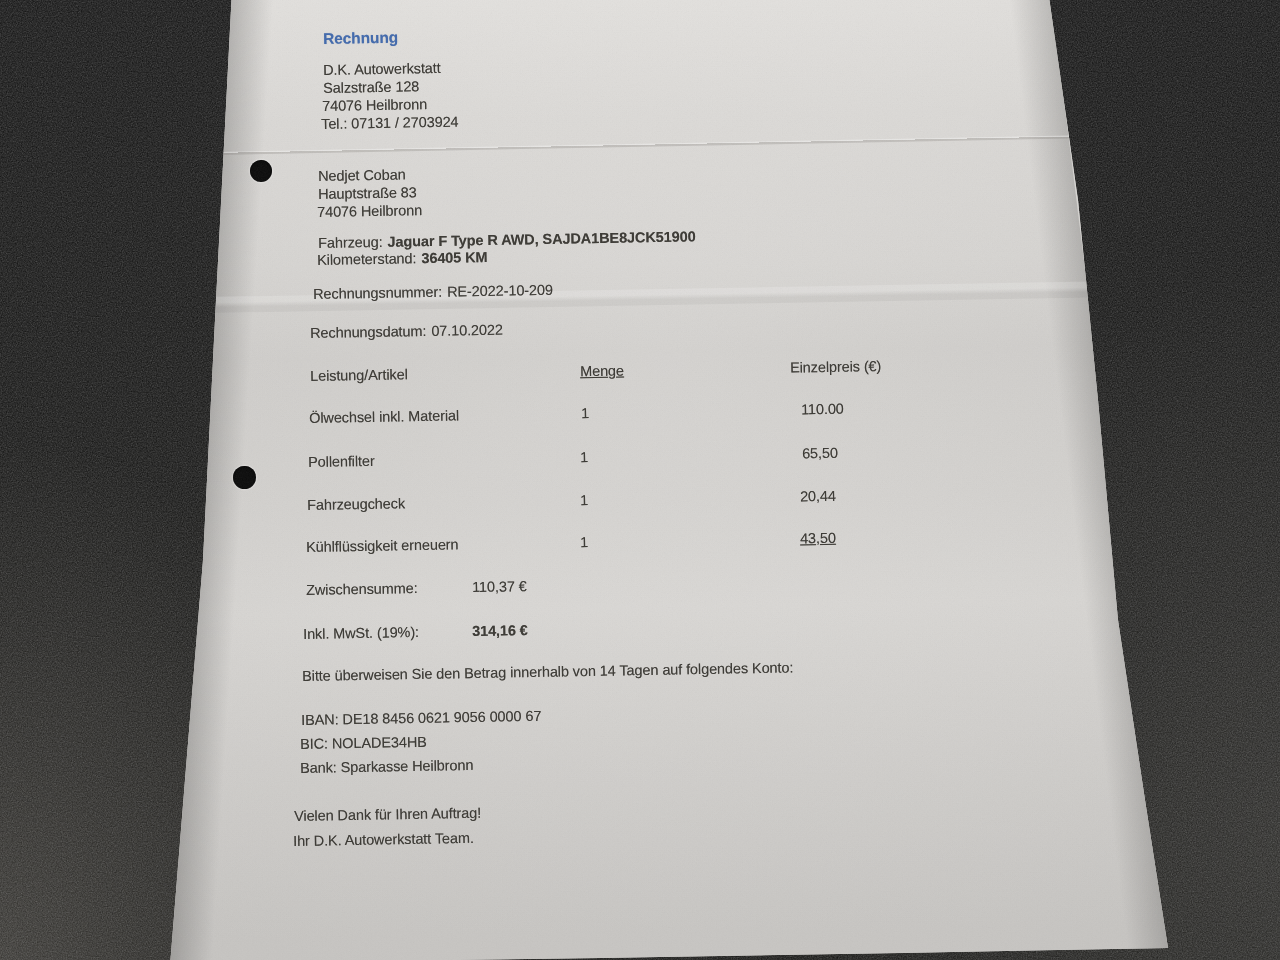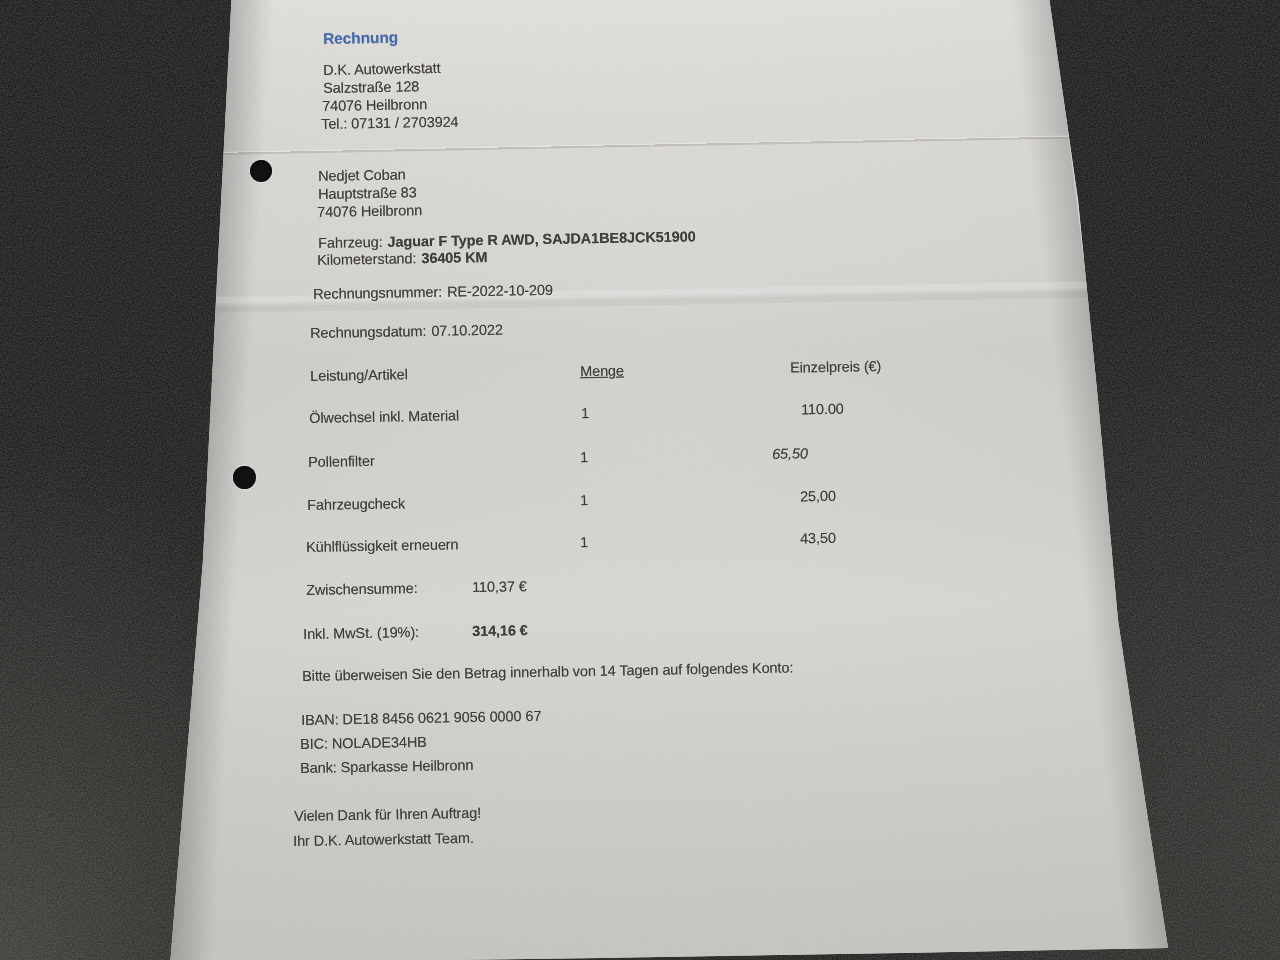--- a/index.html
+++ b/index.html
@@ -97,31 +97,31 @@
     </div>
 
     <div class="line row" style="left:309px;top:410px;">
       <span class="cell" style="left:0;">Ölwechsel inkl. Material</span>
       <span class="cell" style="left:272px;">1</span>
       <span class="cell" style="left:492px;">110.00</span>
     </div>
     <div class="line row" style="left:308px;top:454px;">
       <span class="cell" style="left:0;">Pollenfilter</span>
       <span class="cell" style="left:272px;">1</span>
-      <span class="cell" style="left:464px;font-style:italic;">65,50</span>
+      <span class="cell" style="left:494px;">65,50</span>
     </div>
     <div class="line row" style="left:307px;top:497px;">
       <span class="cell" style="left:0;">Fahrzeugcheck</span>
       <span class="cell" style="left:273px;">1</span>
-      <span class="cell" style="left:493px;">25,00</span>
+      <span class="cell" style="left:493px;">20,44</span>
     </div>
     <div class="line row" style="left:306px;top:539px;">
       <span class="cell" style="left:0;">Kühlflüssigkeit erneuern</span>
       <span class="cell" style="left:274px;">1</span>
-      <span class="cell" style="left:494px;">43,50</span>
+      <span class="cell" style="left:494px;text-decoration:underline;">43,50</span>
     </div>
 
     <div class="line row" style="left:306px;top:582px;">
       <span class="cell" style="left:0;">Zwischensumme:</span>
       <span class="cell" style="left:166px;">110,37 €</span>
     </div>
     <div class="line row" style="left:303px;top:626px;">
       <span class="cell" style="left:0;">Inkl. MwSt. (19%):</span>
       <span class="cell b" style="left:169px;">314,16 €</span>
     </div>

